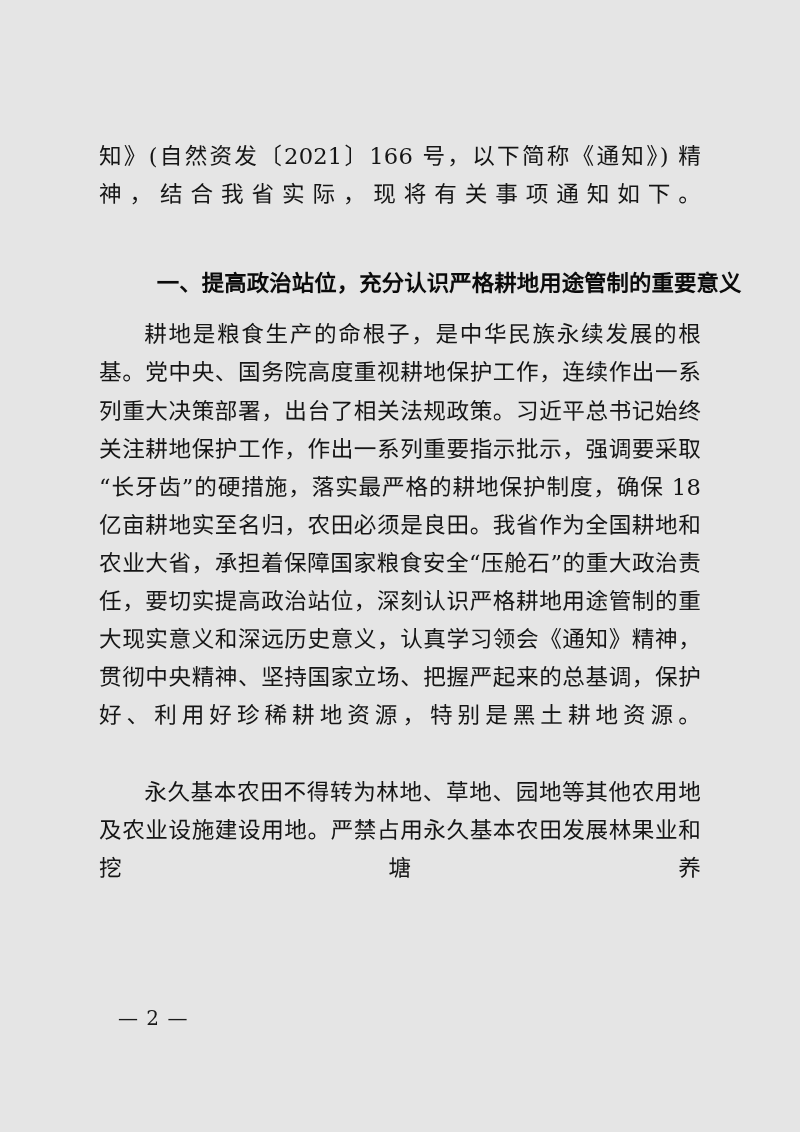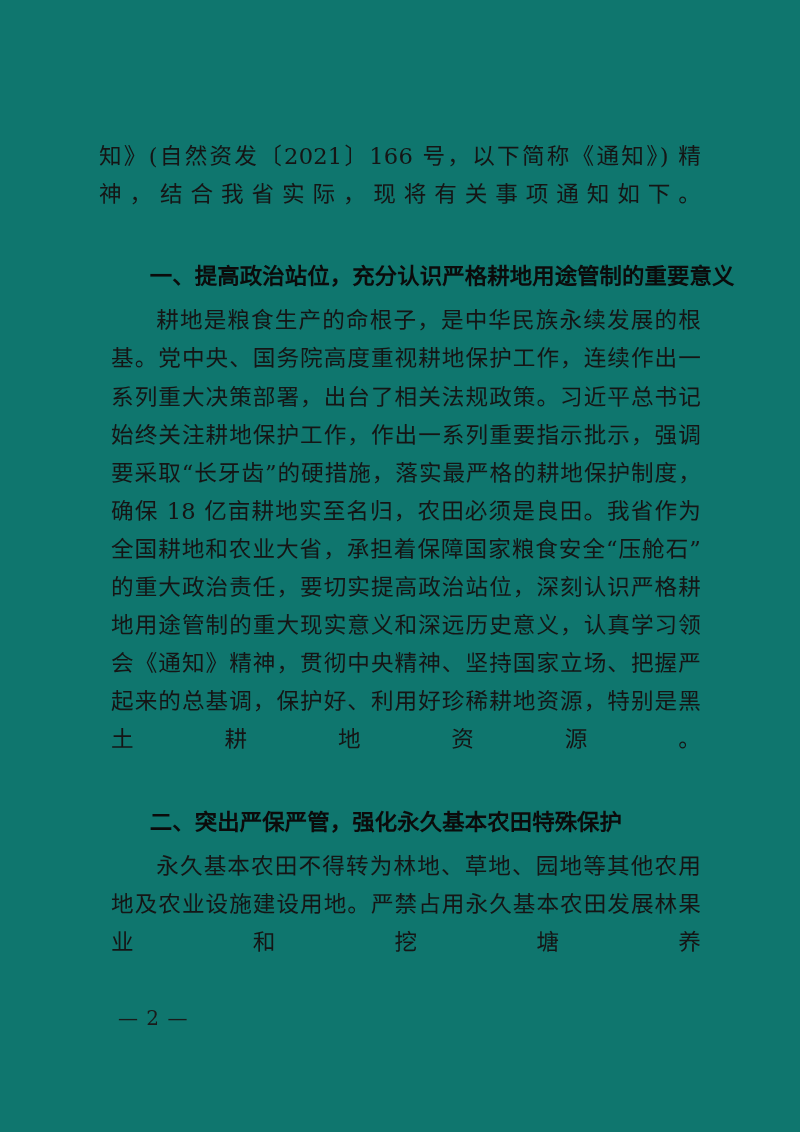--- a/index.html
+++ b/index.html
@@ -14,21 +14,21 @@
     overflow: hidden;
     font-family: "DejaVu Serif", "Liberation Serif", serif;
     color: #111111;
     -webkit-font-smoothing: antialiased;
   }
 
   
   .page {
     position: absolute;
     inset: 0;
-    background: #0f766e;
+    background: #e5e5e5;
     padding-left: 11px;
   }
 
   
   .doc-body {
     position: absolute;
     left: 99px;
     top: 137px;
     width: 602px;
   }
@@ -41,32 +41,31 @@
     line-height: 38.1px;
     text-align: justify;
     text-justify: inter-ideograph;
     letter-spacing: 0.2px;
     color: #151515;
     word-break: break-all;
     text-indent: 0;
   }
   .para.indent {
     text-indent: 2em;
-    margin-left: 12px;
   }
   
   .para::after {
     content: "";
     display: inline-block;
     width: 100%;
   }
 
   
   .heading {
-    margin: 6px;
+    margin: 13px;
     font-family: "DejaVu Sans", "Liberation Sans", sans-serif;
     font-size: 22.4px;
     line-height: 38.1px;
     font-weight: 700;
     letter-spacing: 0.1px;
     text-indent: 2em;
     color: #0b0b0b;
     white-space: nowrap;
   }
 
@@ -89,21 +88,20 @@
 <div class="page">
 
   <div class="doc-body">
 
     <p class="para">知》(自然资发〔2021〕166 号，以下简称《通知》) 精神，结合我省实际，现将有关事项通知如下。</p>
 
     <h2 class="heading">一、提高政治站位，充分认识严格耕地用途管制的重要意义</h2>
 
     <p class="para indent">耕地是粮食生产的命根子，是中华民族永续发展的根基。党中央、国务院高度重视耕地保护工作，连续作出一系列重大决策部署，出台了相关法规政策。习近平总书记始终关注耕地保护工作，作出一系列重要指示批示，强调要采取“长牙齿”的硬措施，落实最严格的耕地保护制度，确保 18 亿亩耕地实至名归，农田必须是良田。我省作为全国耕地和农业大省，承担着保障国家粮食安全“压舱石”的重大政治责任，要切实提高政治站位，深刻认识严格耕地用途管制的重大现实意义和深远历史意义，认真学习领会《通知》精神，贯彻中央精神、坚持国家立场、把握严起来的总基调，保护好、利用好珍稀耕地资源，特别是黑土耕地资源。</p>
 
-    <h2 class="heading">二、突出严保严管，强化永久基本农田特殊保护</h2>
 
 
     <p class="para indent">永久基本农田不得转为林地、草地、园地等其他农用地及农业设施建设用地。严禁占用永久基本农田发展林果业和挖塘养</p>
 
   </div>
 
   <div class="page-number">— 2 —</div>
 
 </div>
 

